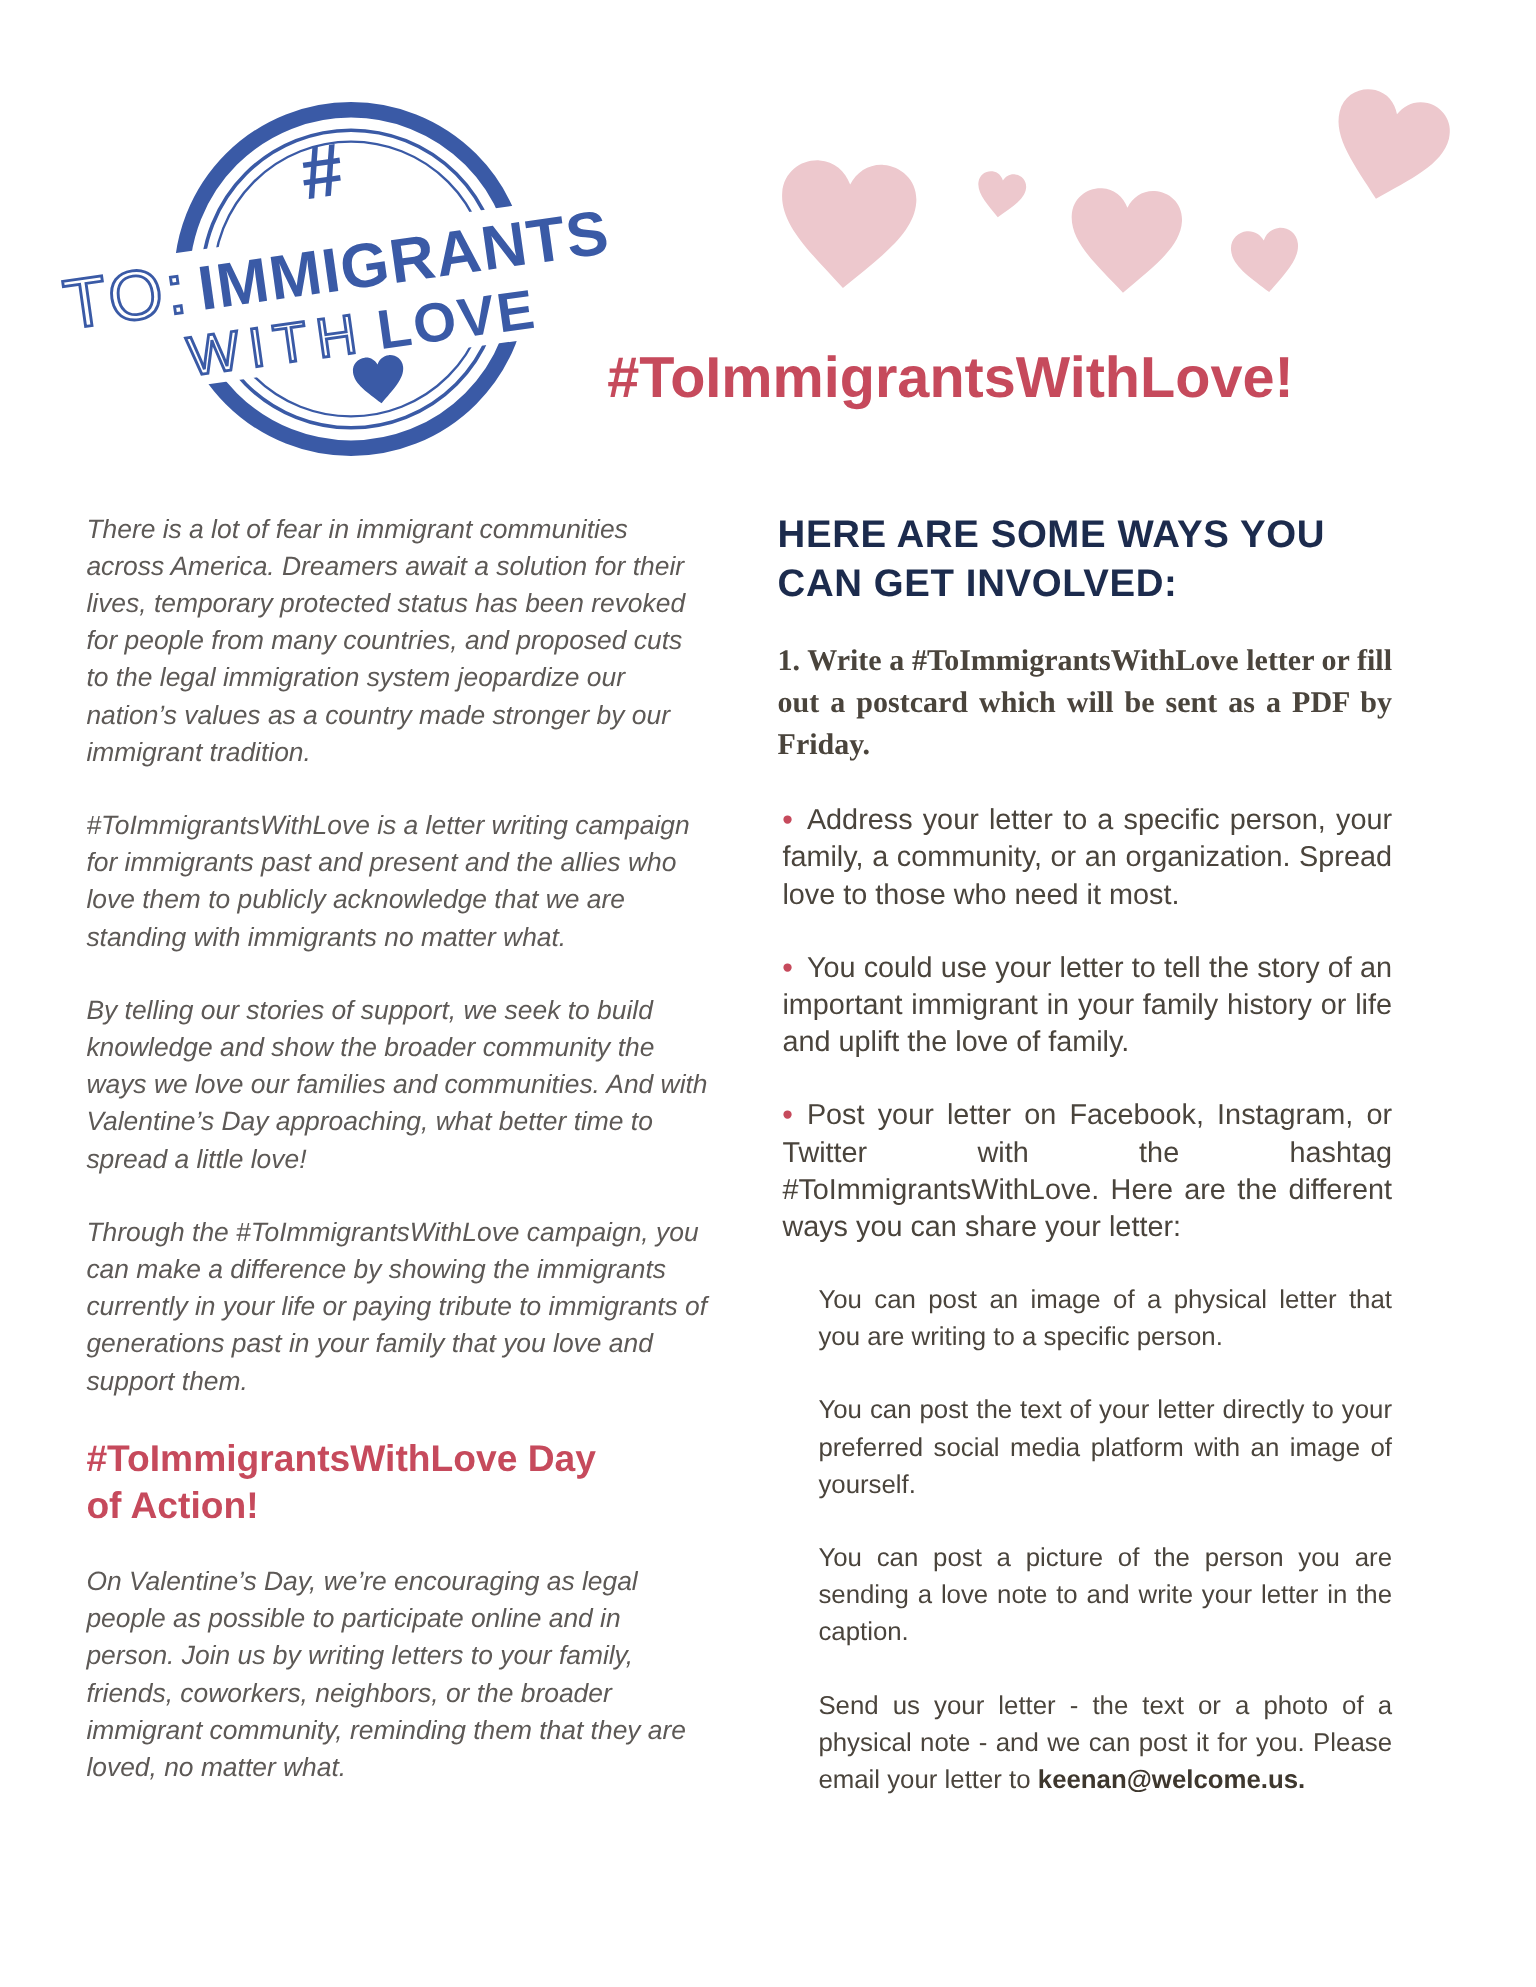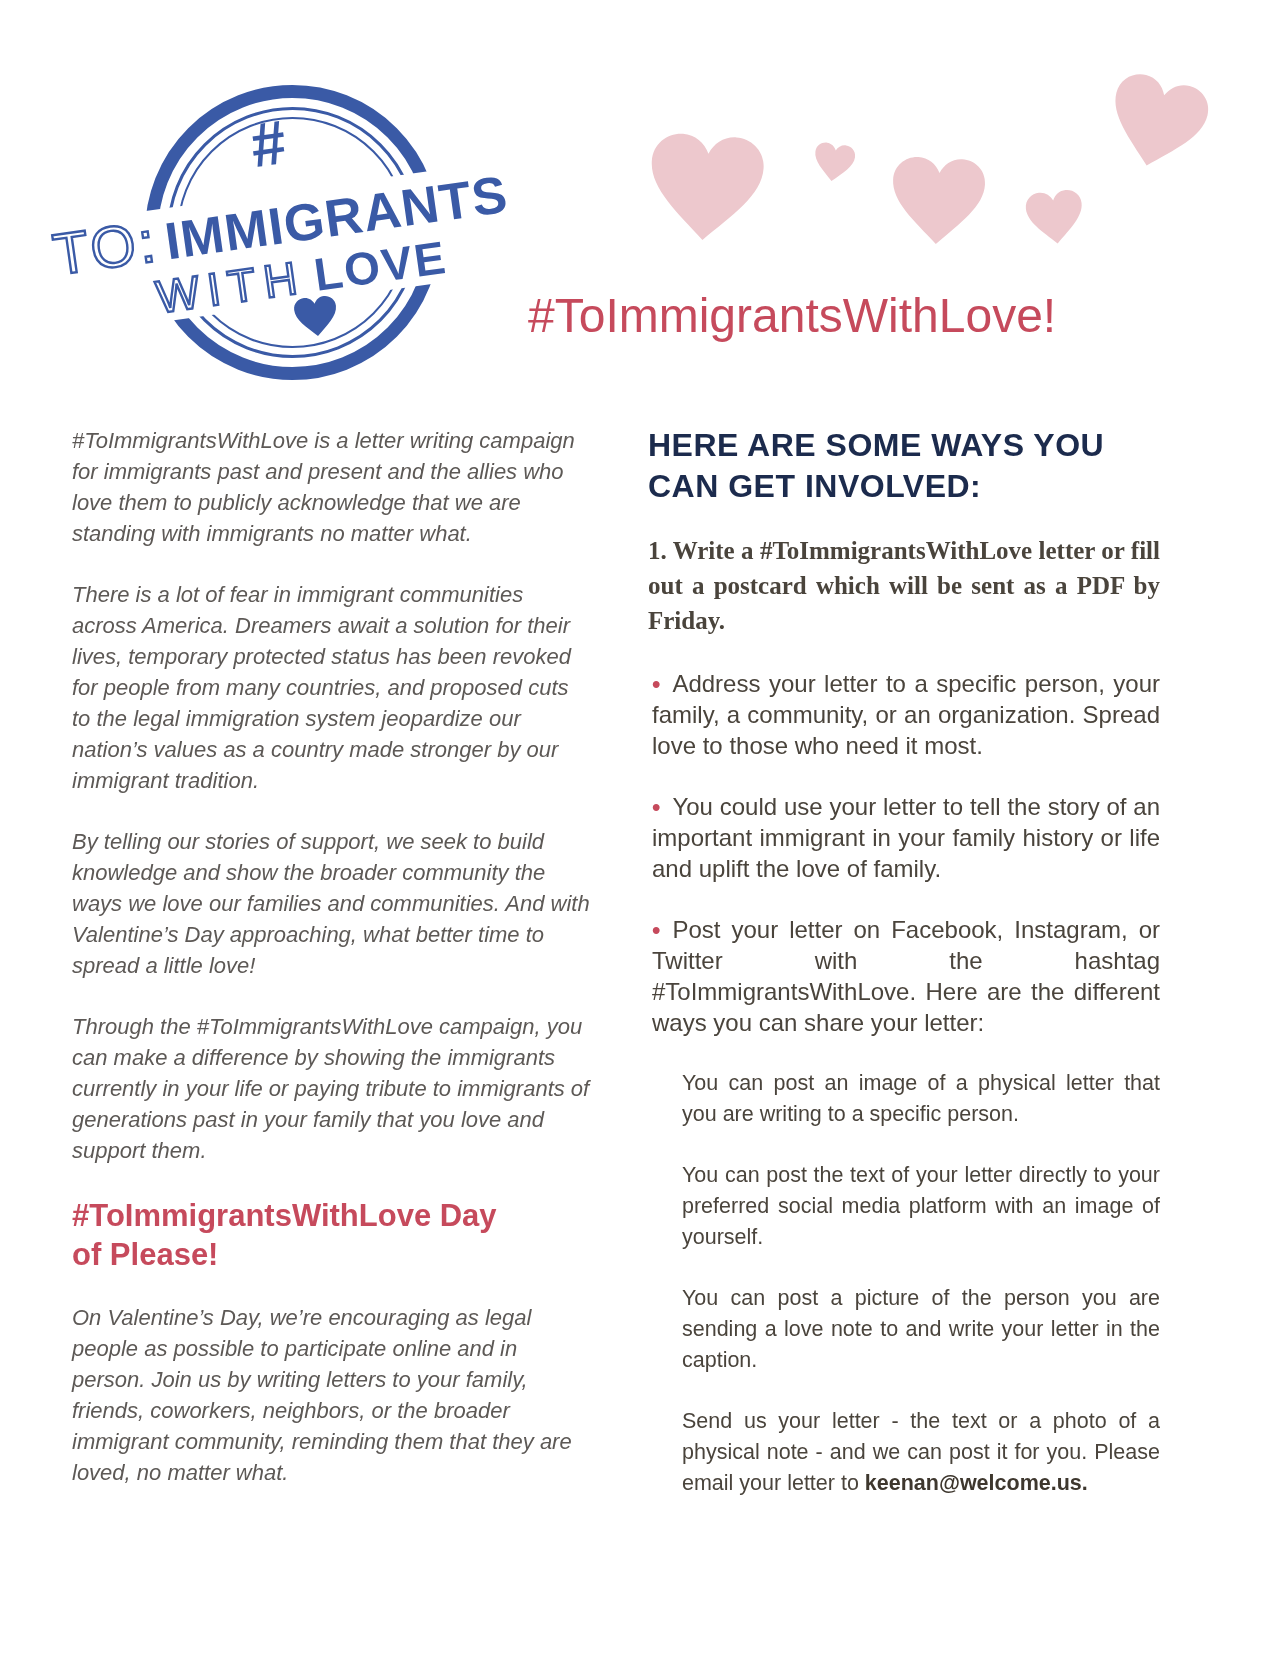--- a/index.html
+++ b/index.html
@@ -36,21 +36,21 @@
   .band-line1 .solid-text{font-size:52px;letter-spacing:1px;}
   .band-line2 .outline-text{font-size:46px;letter-spacing:8px;}
   .band-line2 .solid-text{font-size:46px;letter-spacing:2px;}
   .stamp-hash{position:absolute;left:196px;top:28px;font-size:62px;font-weight:700;color:var(--stamp-blue);transform:rotate(-8deg);}
   .stamp-heart-svg{position:absolute;left:238px;top:216px;width:46px;height:42px;transform:rotate(-6deg);}
 
   
   .deco-heart{position:absolute;}
 
   .kicker{position:absolute;left:520px;top:237px;font-size:35px;font-weight:700;letter-spacing:1px;color:var(--kicker-blue);}
-  .main-title{position:absolute;left:528px;top:288px;font-size:48px;font-weight:400;color:var(--accent-red);}
+  .main-title{position:absolute;left:506px;top:288px;font-size:48px;font-weight:700;color:var(--accent-red);}
 
   
   .columns{position:absolute;left:72px;top:415px;width:1136px;display:flex;}
   .col-left{width:520px;margin-right:56px;padding-top:10px;}
   .col-right{width:512px;padding-top:10px;}
 
   .lp{font-size:22px;line-height:31px;font-style:italic;color:var(--body-gray);margin:0 0 30px 0;}
   .lp:last-child{margin-bottom:0;}
   .red-heading{font-size:31px;line-height:39px;font-weight:700;color:var(--accent-red);margin:8px 0 28px 0;}
   .red-heading span{display:block;}
@@ -116,27 +116,27 @@
     <svg class="deco-heart" style="left:1106px;top:76px;width:102px;height:96px;transform:rotate(14deg)" viewBox="0 0 100 92" fill="#edc8cd">
         <use href="#heart-shape"></use>
       </svg>
 
     <div class="main-title">#ToImmigrantsWithLove!</div>
   </header>
 
   <main class="columns">
 
     <section class="col-left">
+      <p class="lp">There is a lot of fear in immigrant communities across America. Dreamers await a solution for their lives, temporary protected status has been revoked for people from many countries, and proposed cuts to the legal immigration system jeopardize our nation’s values as a country made stronger by our immigrant tradition.</p>
       <p class="lp">#ToImmigrantsWithLove is a letter writing campaign for immigrants past and present and the allies who love them to publicly acknowledge that we are standing with immigrants no matter what.</p>
-      <p class="lp">There is a lot of fear in immigrant communities across America. Dreamers await a solution for their lives, temporary protected status has been revoked for people from many countries, and proposed cuts to the legal immigration system jeopardize our nation’s values as a country made stronger by our immigrant tradition.</p>
       <p class="lp">By telling our stories of support, we seek to build knowledge and show the broader community the ways we love our families and communities. And with Valentine’s Day approaching, what better time to spread a little love!</p>
       <p class="lp">Through the #ToImmigrantsWithLove campaign, you can make a difference by showing the immigrants currently in your life or paying tribute to immigrants of generations past in your family that you love and support them.</p>
       <h2 class="red-heading">
         <span>#ToImmigrantsWithLove Day</span>
-        <span>of Please!</span>
+        <span>of Action!</span>
       </h2>
       <p class="lp">On Valentine’s Day, we’re encouraging as legal people as possible to participate online and in person. Join us by writing letters to your family, friends, coworkers, neighbors, or the broader immigrant community, reminding them that they are loved, no matter what.</p>
     </section>
 
     <section class="col-right">
       <h2 class="navy-heading">
         <span>HERE ARE SOME WAYS YOU</span>
         <span>CAN GET INVOLVED:</span>
       </h2>
 

